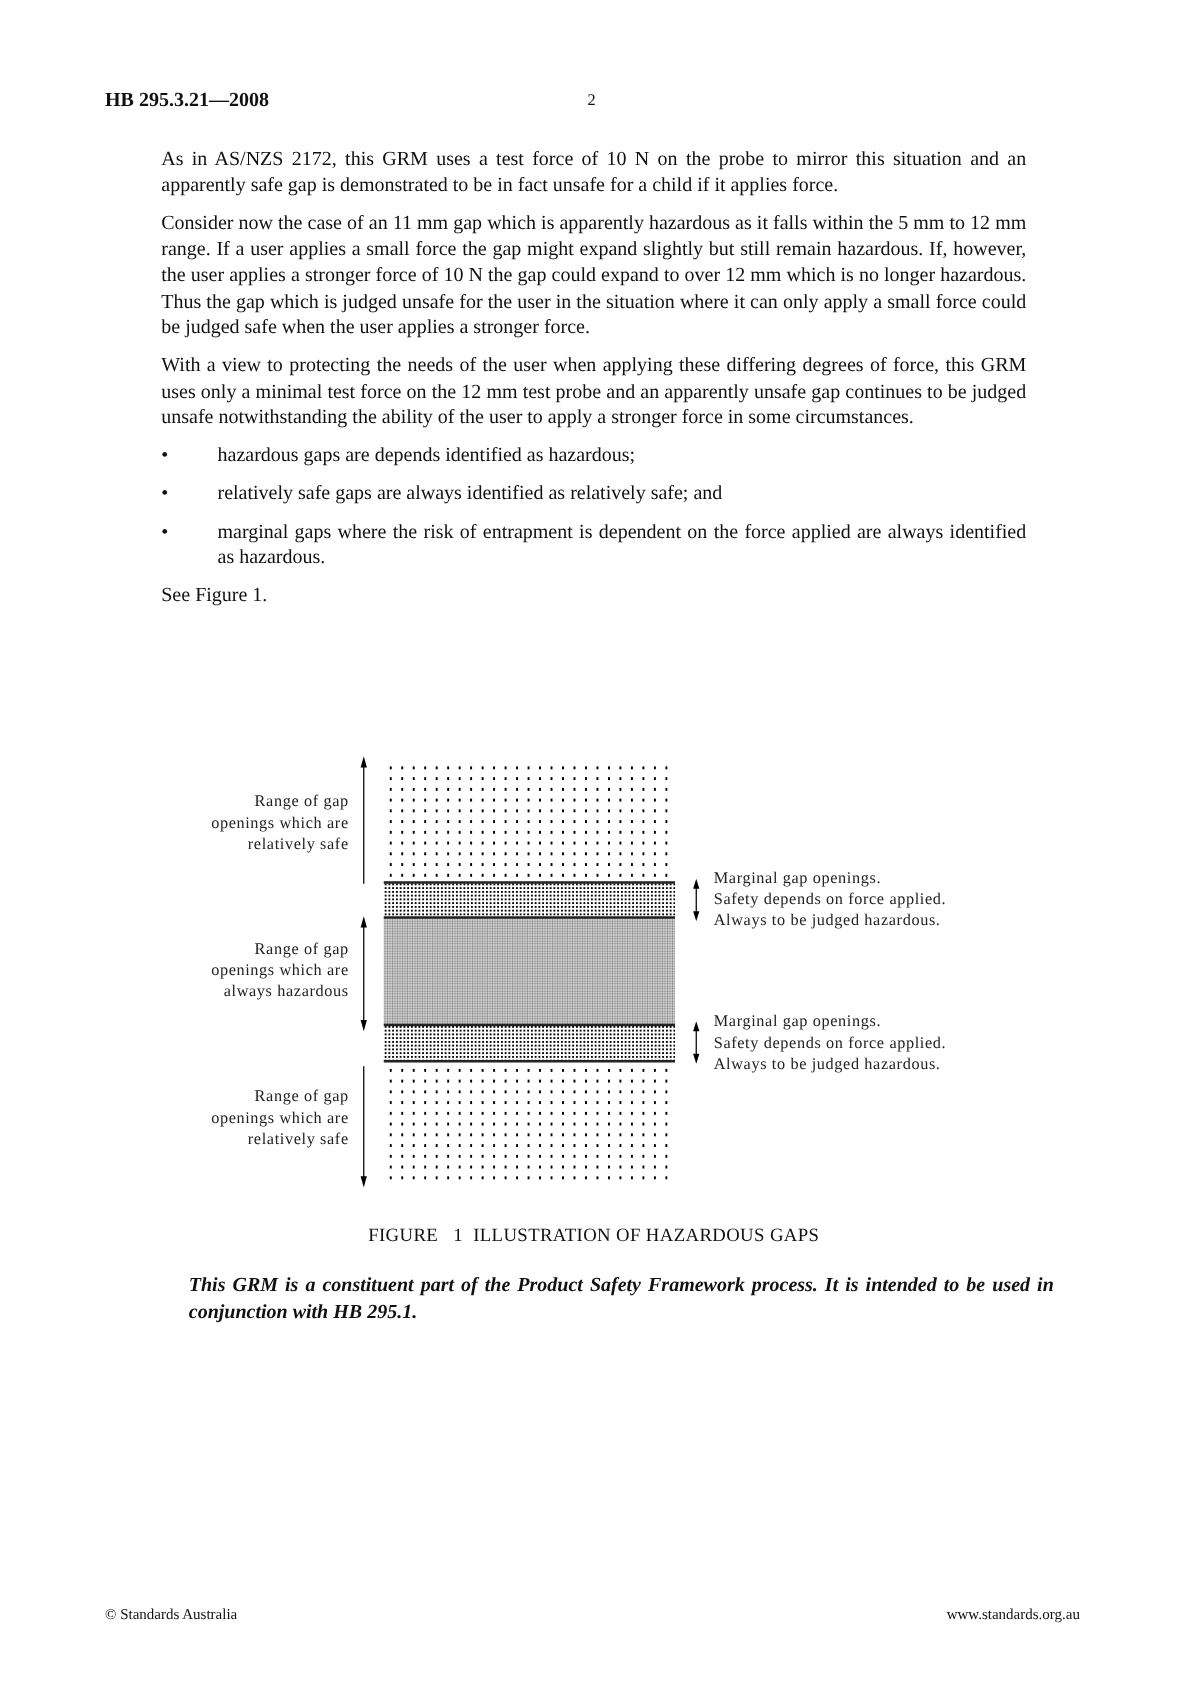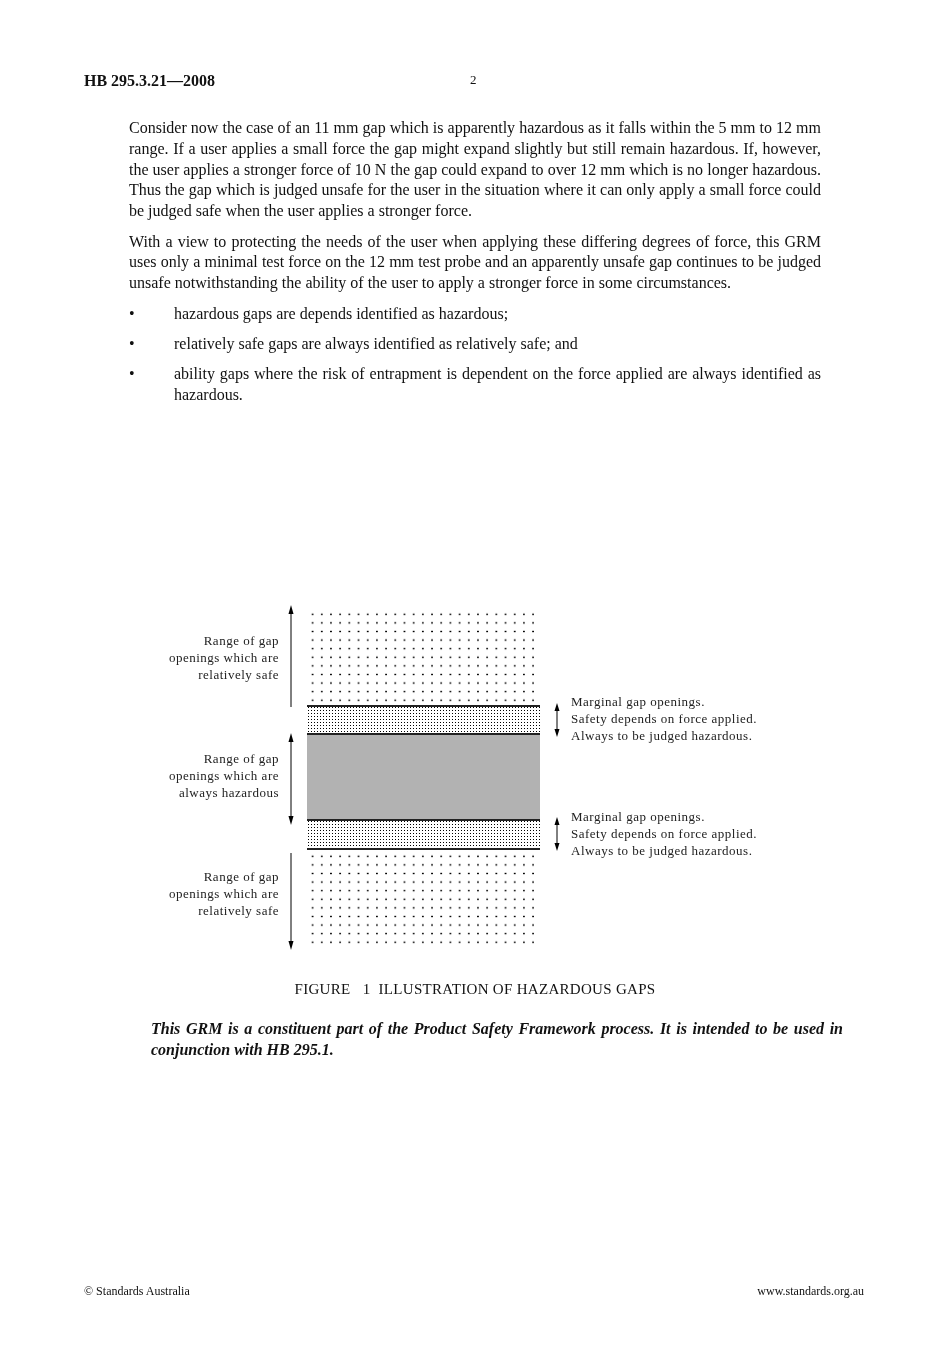--- a/index.html
+++ b/index.html
@@ -41,34 +41,36 @@
   </style>
 </head>
 <body>
 
 <div>
   <div class="header-left serif">HB 295.3.21—2008</div>
   <div class="header-page serif">2</div>
 </div>
 
 <div class="body-text serif" style="top:118px;">
+  <p>As in AS/NZS 2172, this GRM uses a test force of 10 N on the probe to mirror this situation and an apparently safe gap is demonstrated to be in fact unsafe for a child if it applies force.</p>
   <p>Consider now the case of an 11 mm gap which is apparently hazardous as it falls within the 5 mm to 12 mm range. If a user applies a small force the gap might expand slightly but still remain hazardous. If, however, the user applies a stronger force of 10 N the gap could expand to over 12 mm which is no longer hazardous. Thus the gap which is judged unsafe for the user in the situation where it can only apply a small force could be judged safe when the user applies a stronger force.</p>
   <p>With a view to protecting the needs of the user when applying these differing degrees of force, this GRM uses only a minimal test force on the 12 mm test probe and an apparently unsafe gap continues to be judged unsafe notwithstanding the ability of the user to apply a stronger force in some circumstances.</p>
   <div class="bullet">
     <span class="dot">•</span>
     <span class="txt">hazardous gaps are depends identified as hazardous;</span>
   </div>
   <div class="bullet">
     <span class="dot">•</span>
     <span class="txt">relatively safe gaps are always identified as relatively safe; and</span>
   </div>
   <div class="bullet">
     <span class="dot">•</span>
-    <span class="txt">ability gaps where the risk of entrapment is dependent on the force applied are always identified as hazardous.</span>
+    <span class="txt">marginal gaps where the risk of entrapment is dependent on the force applied are always identified as hazardous.</span>
   </div>
+  <p>See Figure 1.</p>
 </div>
 
 <div class="figure sans">
 
   <div class="band dots" style="top:8px;height:98px;"></div>
   <div class="band dense" style="top:106px;height:28px;"></div>
   <div class="band grey" style="top:134px;height:86px;"></div>
   <div class="band dense" style="top:220px;height:29px;"></div>
   <div class="band dots" style="top:250px;height:98px;"></div>
   <div class="hline" style="top:105px;"></div>

